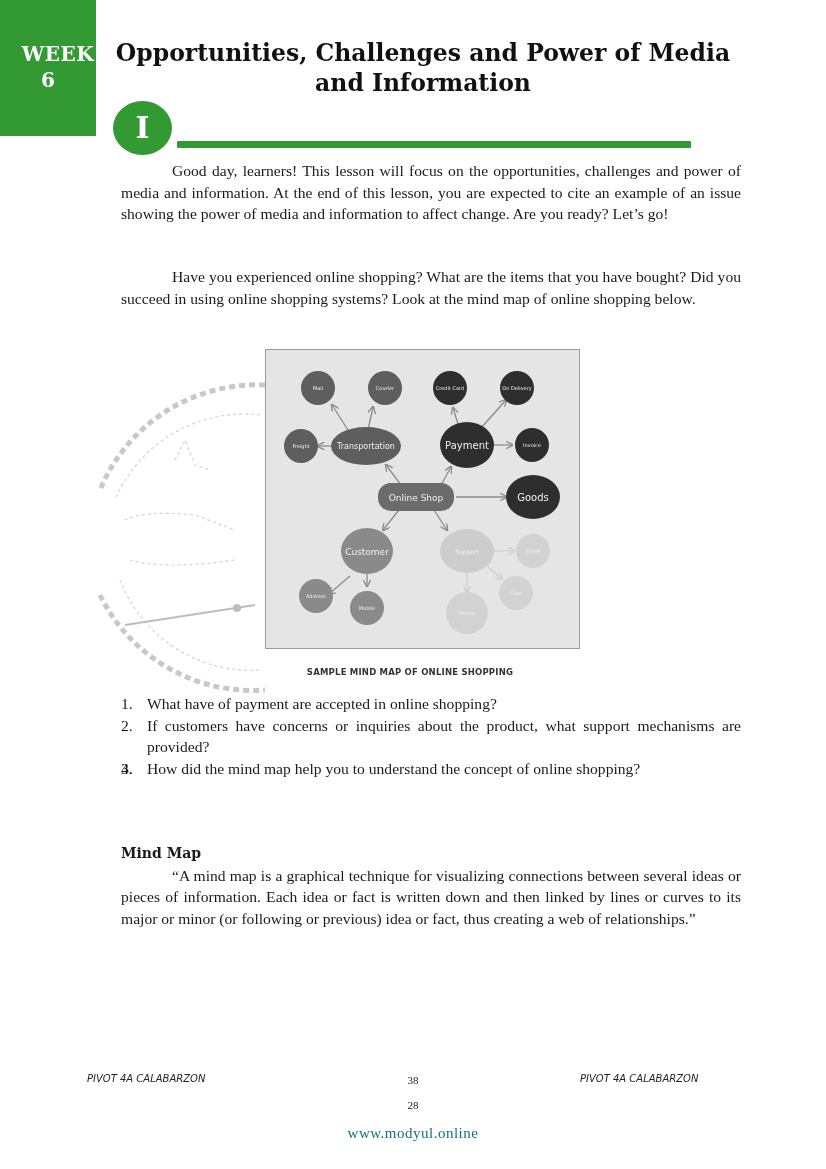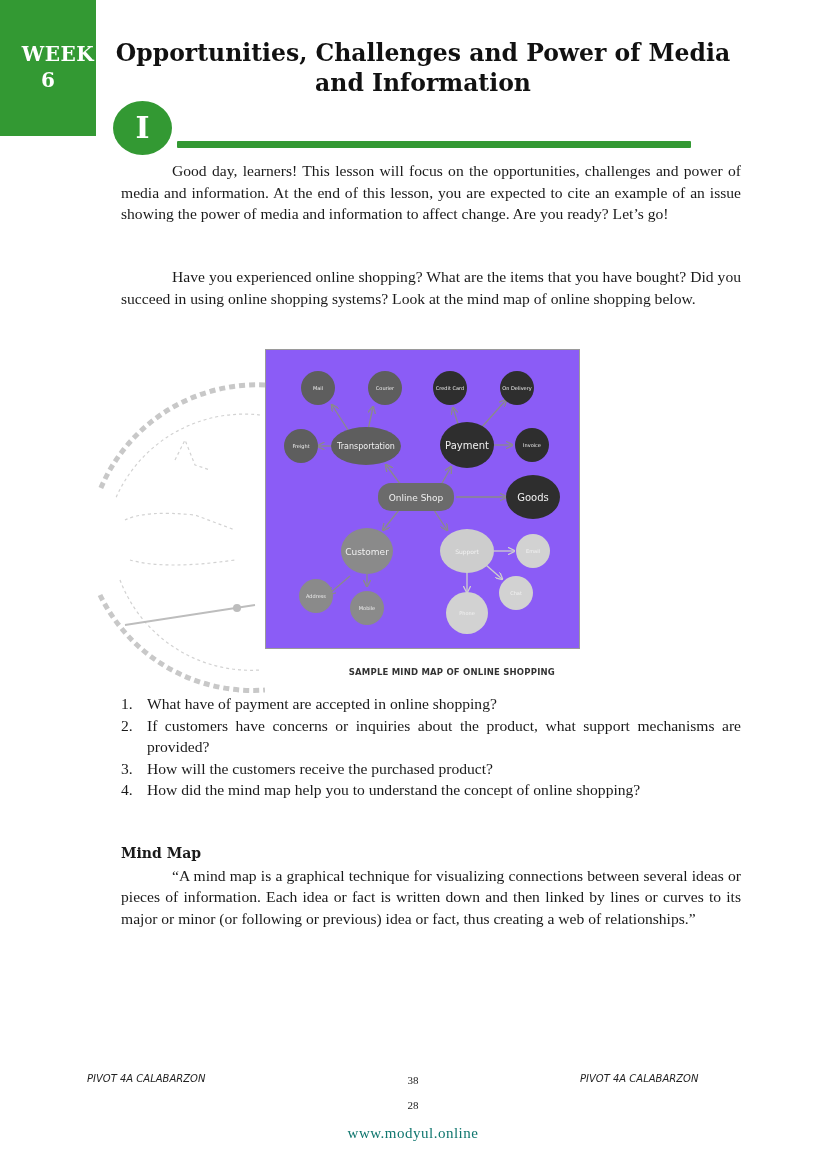--- a/index.html
+++ b/index.html
@@ -13,22 +13,22 @@
            font-family:"DejaVu Serif", serif; font-weight:bold; font-size:23.5px; line-height:30px; color:#111; }
   .badge { position:absolute; left:113px; top:101px; width:59px; height:54px; border-radius:50%;
            background:#339933; color:#fff; font-family:"DejaVu Serif", serif; font-weight:bold;
            font-size:30px; line-height:54px; text-align:center; }
   .rule { position:absolute; left:177px; top:141px; width:514px; height:7px; background:#339933; border-radius:1px; }
   .para { position:absolute; left:121px; width:620px; font-family:"Liberation Serif", serif;
           font-size:15.6px; line-height:21.5px; text-align:justify; color:#1a1a1a; }
   .para .indent { display:inline-block; width:51px; }
   .p1 { top:160px; }
   .p2 { top:266px; }
-  .figure { position:absolute; left:265px; top:349px; width:313px; height:298px; border:1.5px solid #9a9a9a; background:#8b5cf6; }
-  .caption { position:absolute; left:265px; top:667px; width:290px; text-align:right;
+  .figure { position:absolute; left:265px; top:349px; width:313px; height:298px; border:1.5px solid #9a9a9a; background:#e5e5e5; }
+  .caption { position:absolute; left:265px; top:667px; width:290px; text-align:center;
              font-family:"DejaVu Sans", sans-serif; font-size:8.5px; font-weight:bold; color:#333; letter-spacing:0.2px; }
   .seal { position:absolute; left:85px; top:370px; width:180px; height:345px; }
   .task { position:absolute; left:121px; top:693px; width:620px; font-family:"Liberation Serif", serif;
           font-size:15.6px; line-height:21.5px; color:#1a1a1a; }
   .task b { font-family:"DejaVu Serif", serif; font-size:14px; }
   .task ol { margin:0; padding:0; list-style:none; }
   .task li { position:relative; padding-left:26px; text-align:justify; }
   .task li .num { position:absolute; left:0; top:0; }
   .mm { position:absolute; left:121px; top:843px; width:620px; font-family:"Liberation Serif", serif;
         font-size:15.6px; line-height:21.5px; color:#1a1a1a; text-align:justify; }
@@ -176,21 +176,21 @@
       <text x="201" y="265" font-size="5" fill="#f2f2f2" text-anchor="middle">Phone</text>
     </g>
   </svg>
 </div>
 <div class="caption">SAMPLE MIND MAP OF ONLINE SHOPPING</div>
 
 <div class="task">
   <ol>
     <li><span class="num">1.</span><span>What have of payment are accepted in online shopping?</span></li>
     <li><span class="num">2.</span><span>If customers have concerns or inquiries about the product, what support mechanisms are provided?</span></li>
-    <li><span class="num">3.</span><span>How will the customers receive the purchased product?</span></li>
+    <li><span class="num">3.</span></li>
     <li><span class="num">4.</span><span>How did the mind map help you to understand the concept of online shopping?</span></li>
   </ol>
 </div>
 
 <div class="mm">
   <span class="h">Mind Map</span>
   <span class="indent"></span><span>“A mind map is a graphical technique for visualizing connections between several ideas or pieces of information. Each idea or fact is written down and then linked by lines or curves to its major or minor (or following or previous) idea or fact, thus creating a web of relationships.”</span>
 </div>
 
 <div class="footer fl">PIVOT 4A CALABARZON</div>

